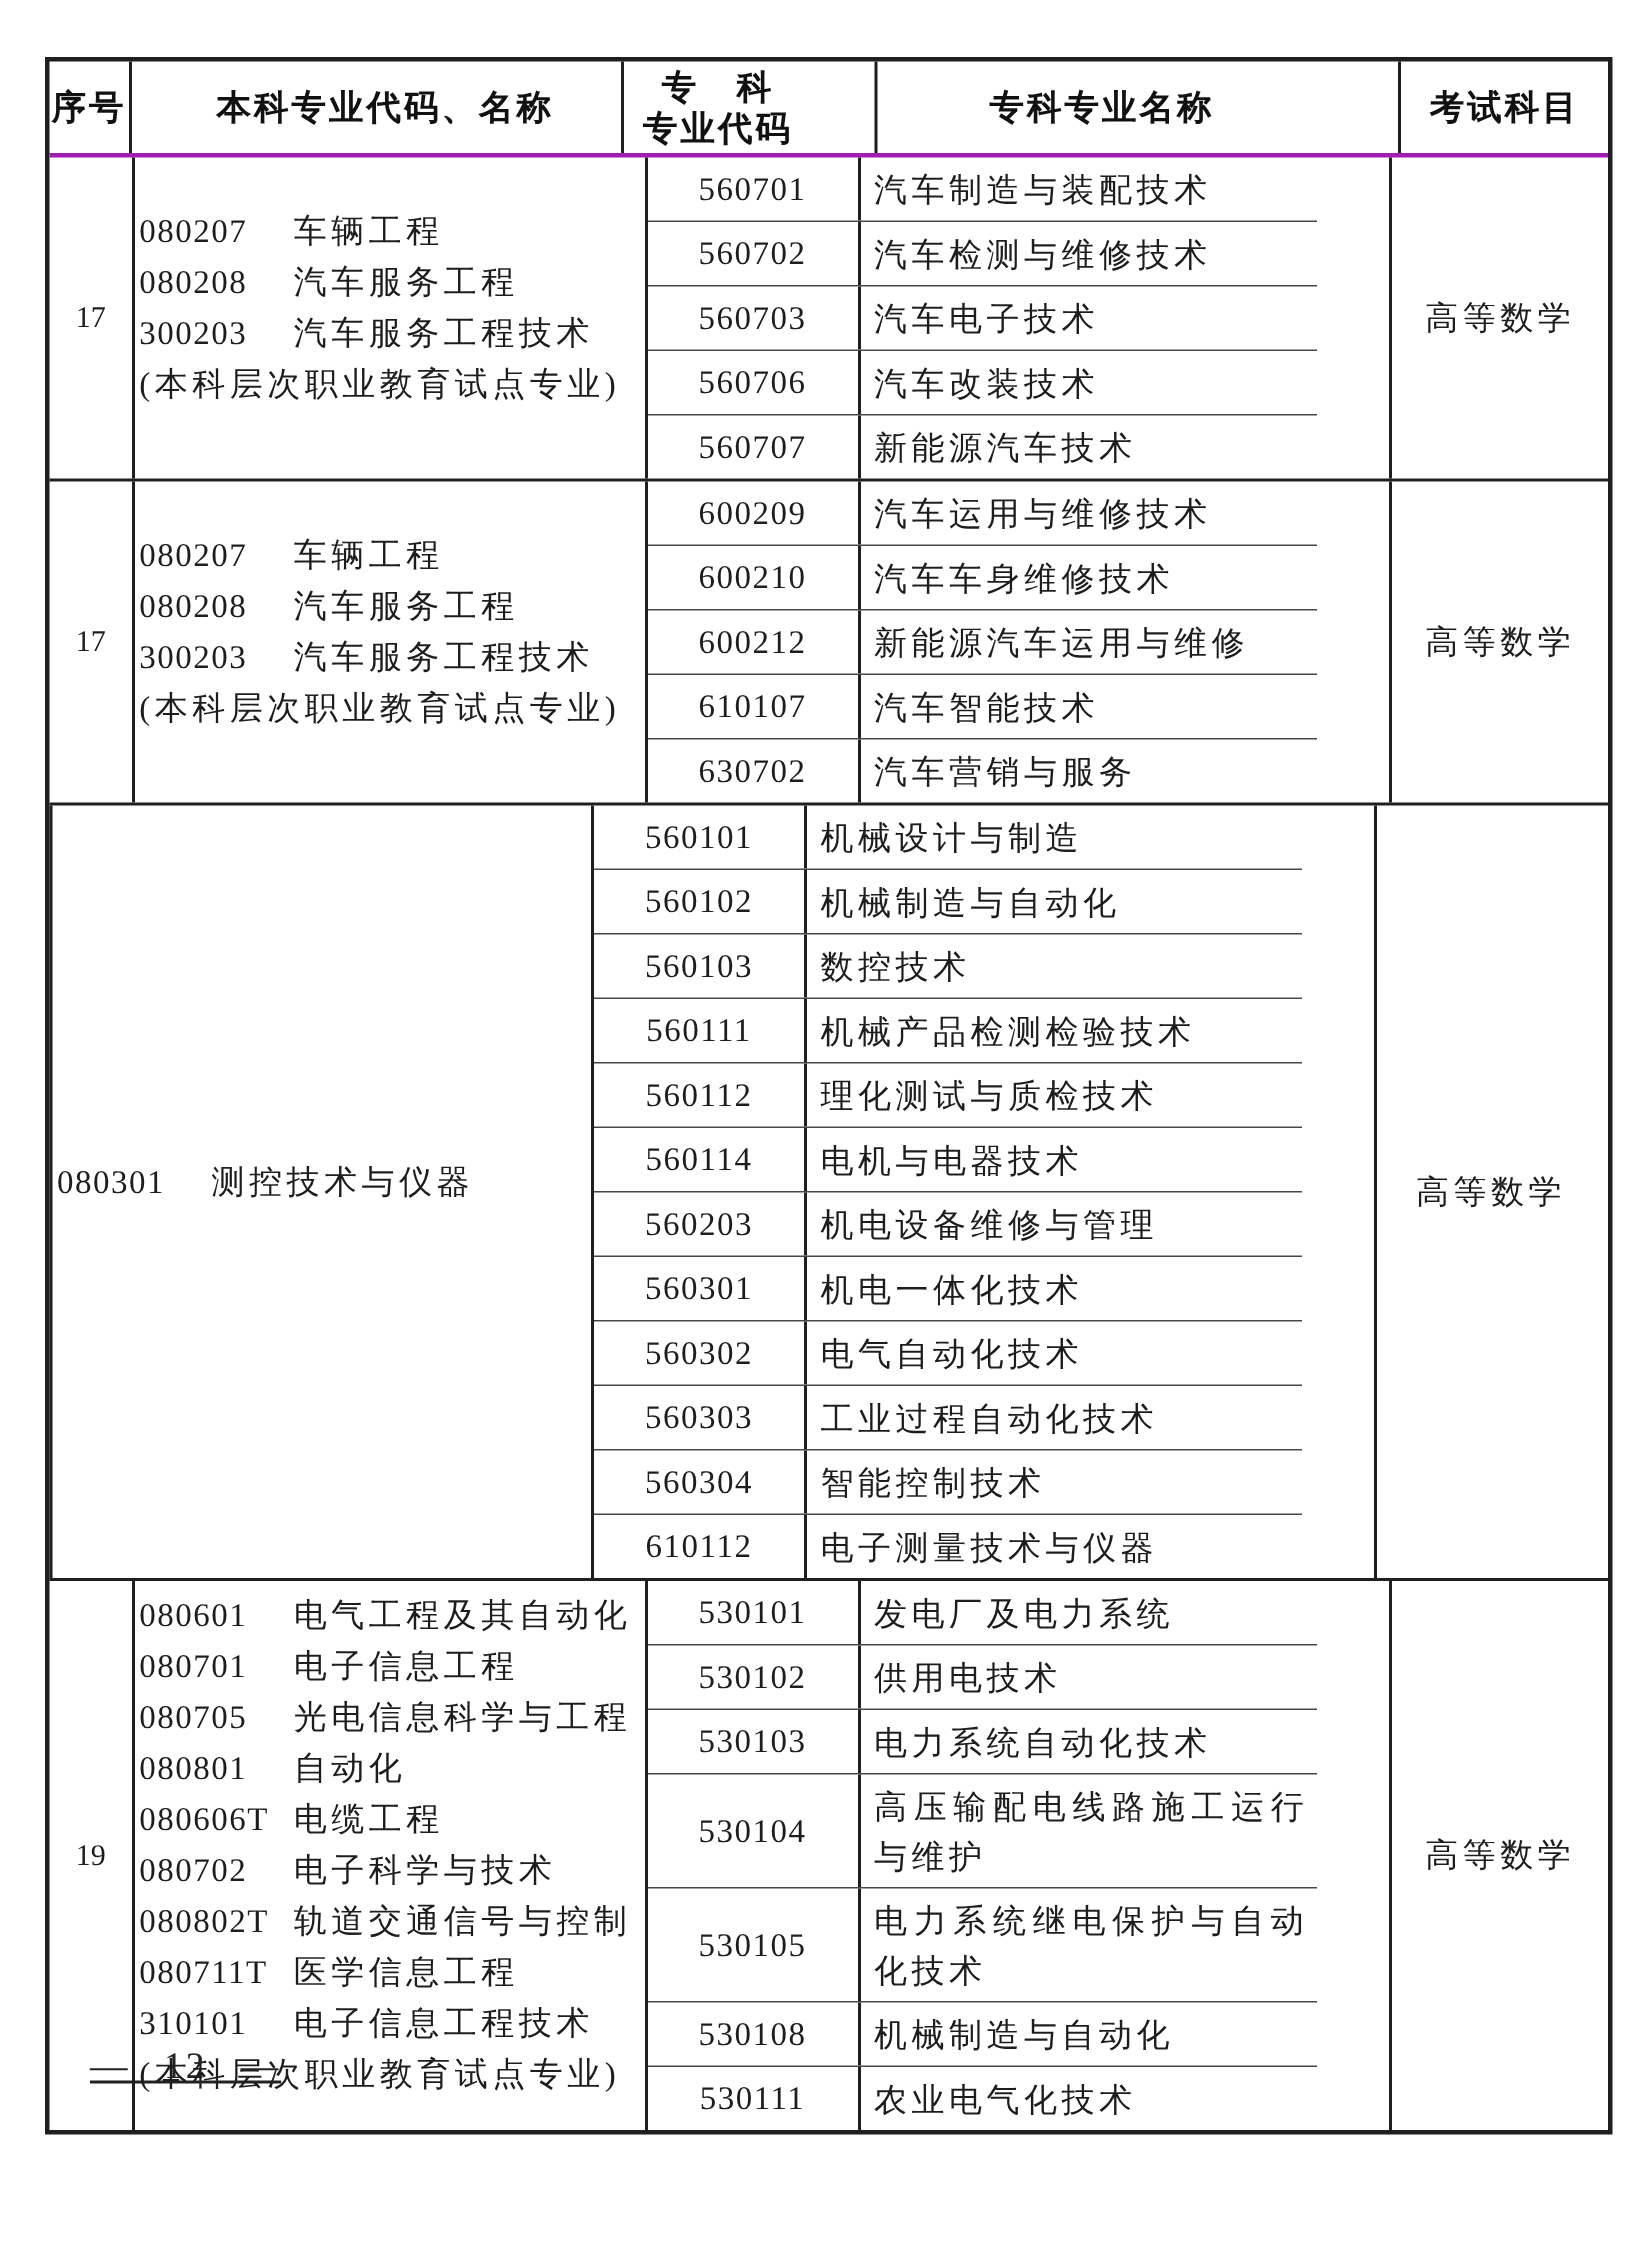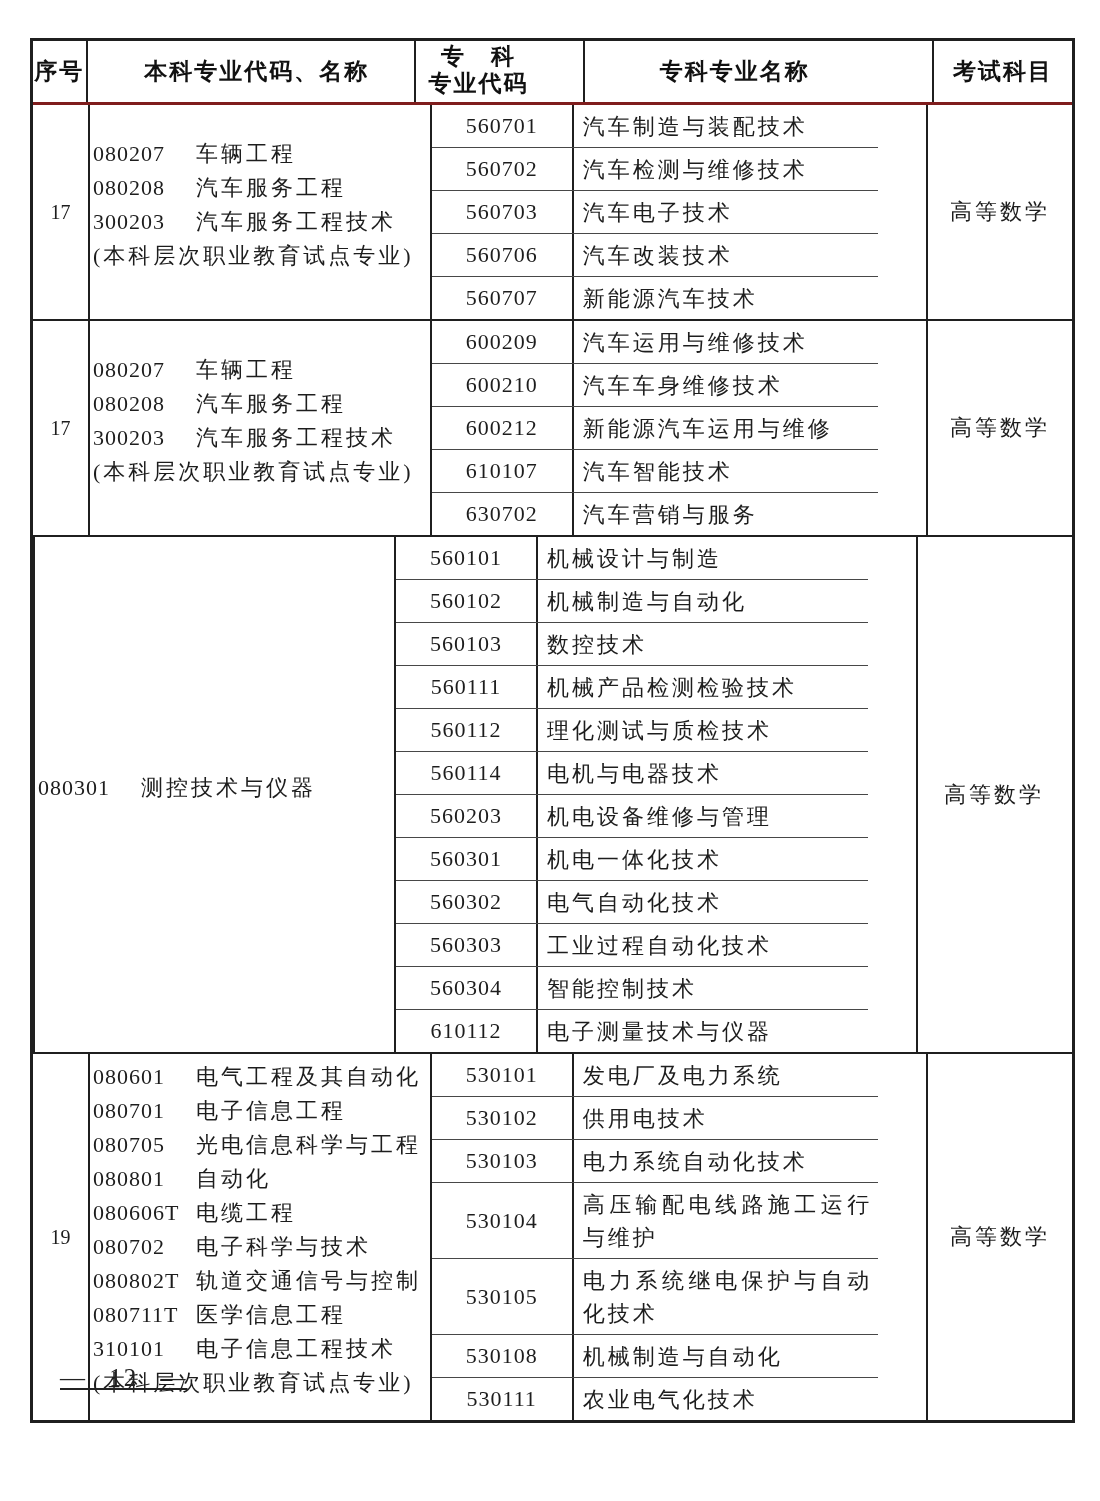--- a/index.html
+++ b/index.html
@@ -9,22 +9,22 @@
     overflow:hidden;
   }
   .doc-table {
     position:absolute; left:30px; top:38px; width:1045px;
     border:3px solid #1f1f1f; box-sizing:border-box; background:#ffffff;
   }
   .cell { box-sizing:border-box; }
 
   
   .header-row {
-    display:flex; height:61px; border-bottom:3px solid #7f1d1d;
-    font-family:Liberation Mono, monospace; font-weight:bold;
+    display:flex; height:61px; border-bottom:3px solid #a21caf;
+    font-family:Liberation Sans, sans-serif; font-weight:bold;
     font-size:23px; letter-spacing:2px; color:#111;
   }
   .header-row .cell { display:flex; align-items:center; justify-content:center; }
   .hc3 { flex-direction:column; line-height:27px; }
 
   
   .w1 { width:58px; }
   .w2 { width:361px; border-left:2px solid #1f1f1f;padding-left:12px; }
   .w3mid { width:472px; border-left:2px solid #1f1f1f; }
   .w3 { width:140px; }

